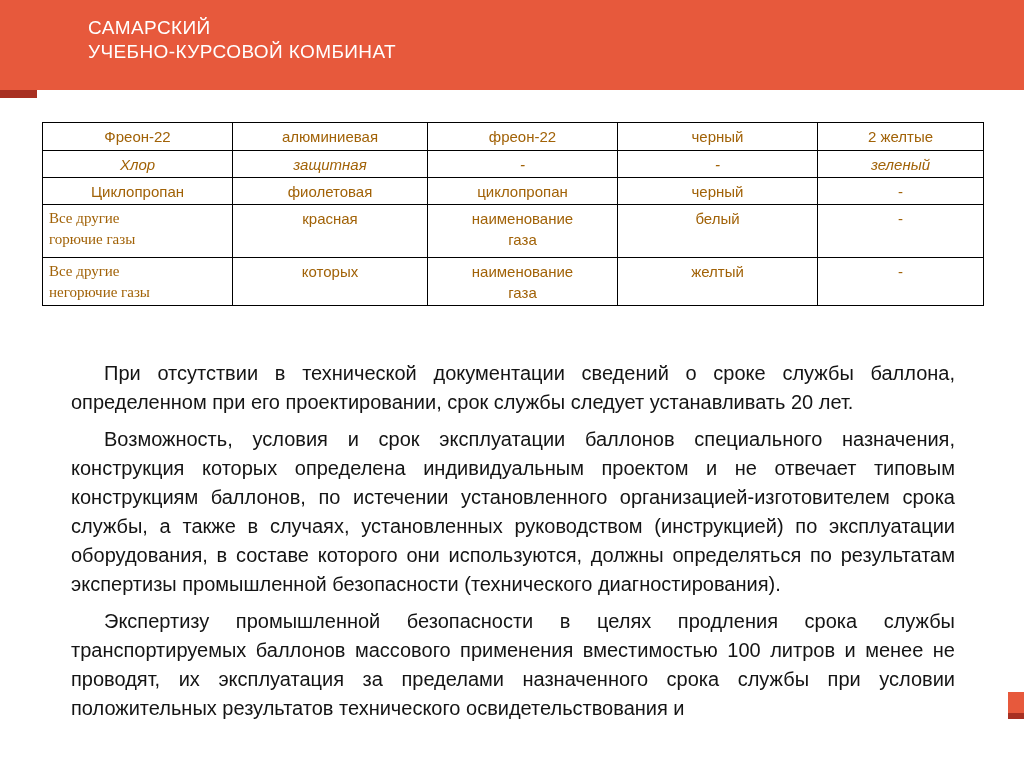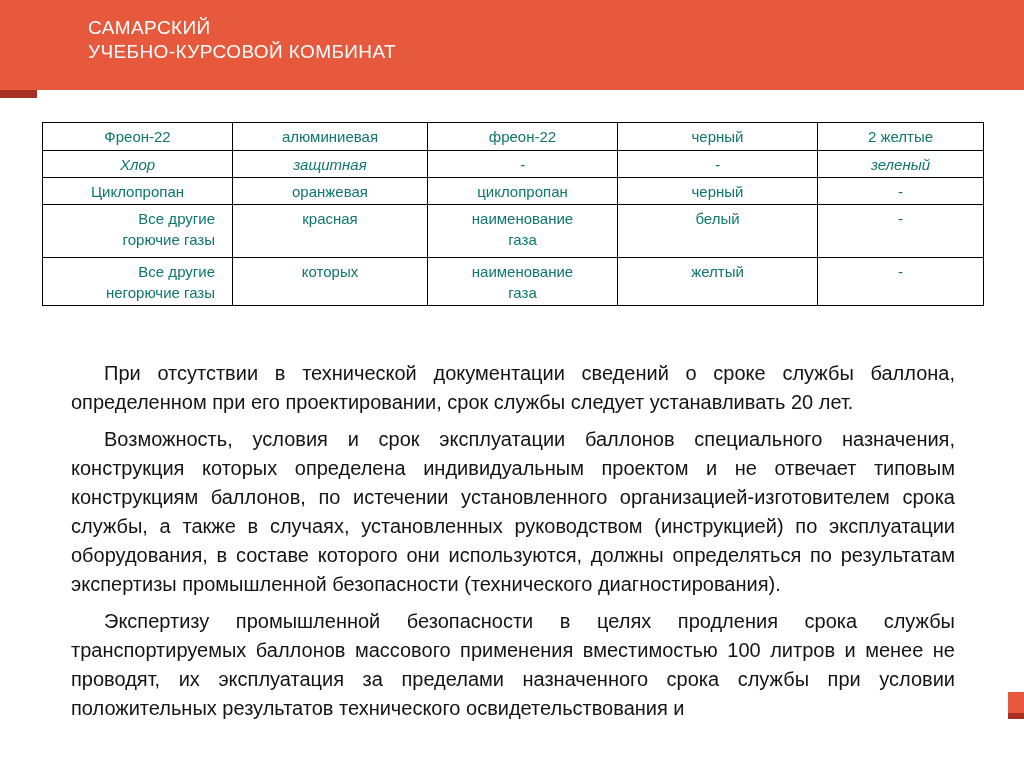--- a/index.html
+++ b/index.html
@@ -32,34 +32,34 @@
     position:absolute;left:0;top:90px;width:37px;height:8px;
     background:var(--accent-dark-red);
   }
   
   .gas-table{
     position:absolute;left:42px;top:122px;width:941px;
     border-collapse:collapse;table-layout:fixed;background:#ffffff;
   }
   .gas-table td{
     border:1px solid #000000;
-    font-size:15px;line-height:21px;color:#0f766e;
+    font-size:15px;line-height:21px;color:#a16207;
     text-align:center;vertical-align:top;
     padding:3px 6px 2px;
     white-space:pre-line;
     overflow:hidden;
   }
   .gas-table tr.r0{height:28px;}
   .gas-table tr.r1{height:23px;font-style:italic;}
   .gas-table tr.r2{height:27px;}
   .gas-table tr.r3{height:28px;}
   .gas-table tr.r4{height:53px;}
   .gas-table tr.r5{height:41px;}
   .gas-table tr.r4 td.c0,
-  .gas-table tr.r5 td.c0{text-align:right;padding-right:17px;}
+  .gas-table tr.r5 td.c0{text-align:left;padding-right:17px;font-family:Liberation Serif, serif;}
   
   .content{
     position:absolute;left:63px;top:351px;width:900px;
     font-size:20px;line-height:29px;
     text-align:justify;color:var(--text-black);
   }
   .content p{margin:8px;text-indent:33px;}
   
   .accent-right-orange{
     position:absolute;right:0;top:692px;width:16px;height:21px;
@@ -101,21 +101,21 @@
       </tr>
       <tr class="r1">
         <td class="c0">Хлор</td>
         <td class="c1">защитная</td>
         <td class="c2">-</td>
         <td class="c3">-</td>
         <td class="c4">зеленый</td>
       </tr>
       <tr class="r2">
         <td class="c0">Циклопропан</td>
-        <td class="c1">оранжевая</td>
+        <td class="c1">фиолетовая</td>
         <td class="c2">циклопропан</td>
         <td class="c3">черный</td>
         <td class="c4">-</td>
       </tr>
       <tr class="r4">
         <td class="c0">Все другие
 горючие газы</td>
         <td class="c1">красная</td>
         <td class="c2">наименование
 газа</td>

